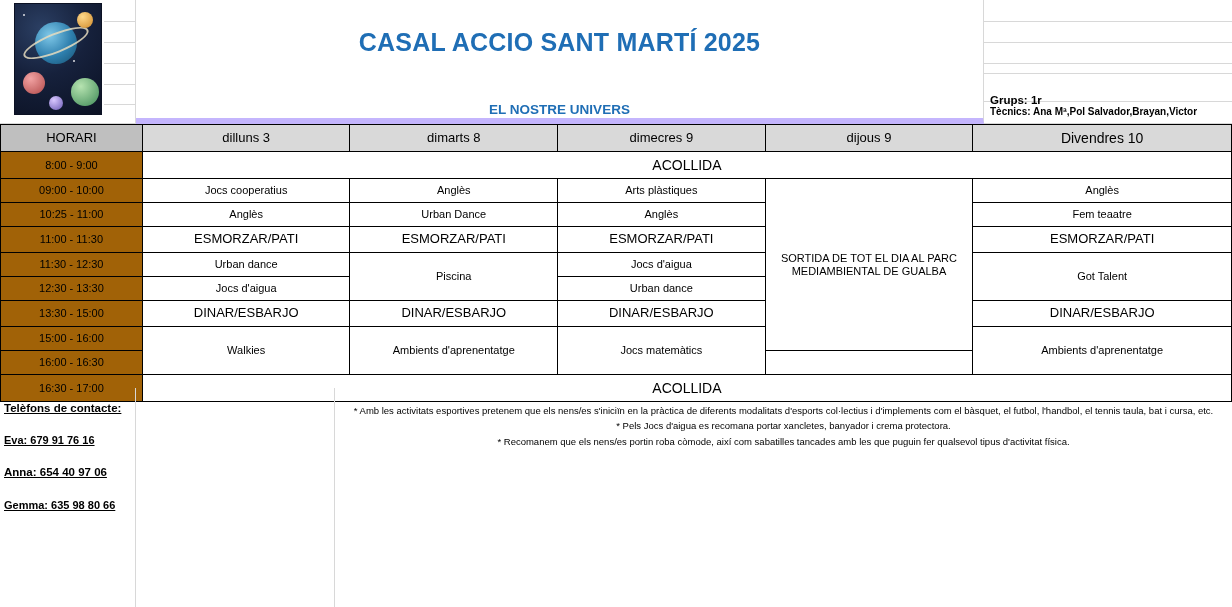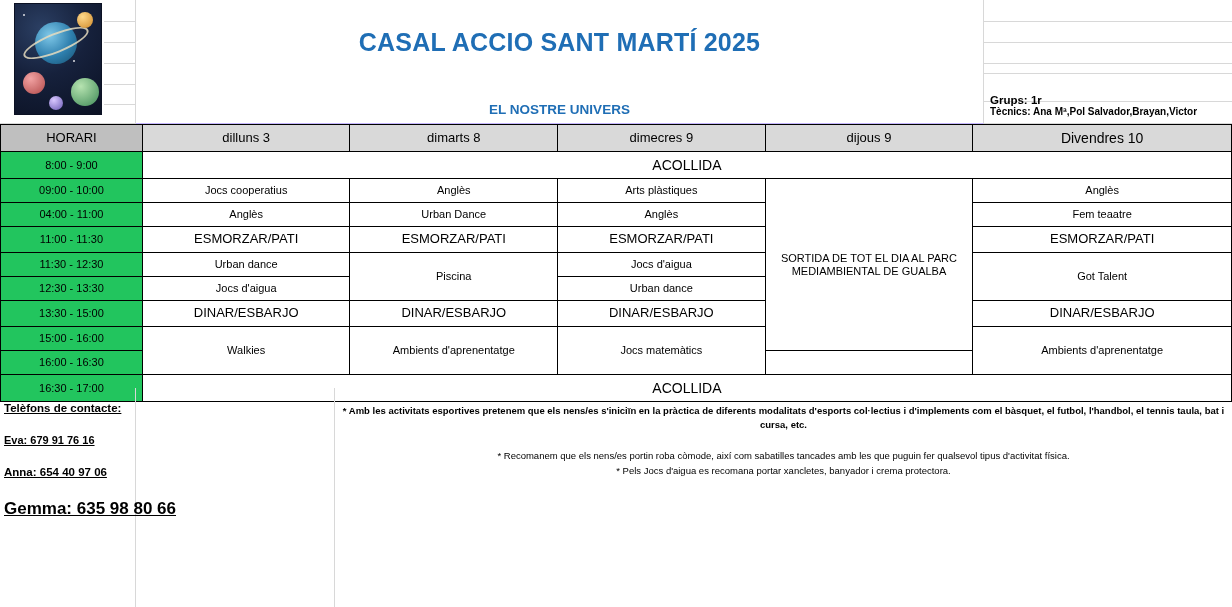--- a/index.html
+++ b/index.html
@@ -60,21 +60,21 @@
   }
   .logo-grid-lines i {
     position: absolute; left: 104px; right: 0;
     height: 1px; background: #d8d8d8;
   }
 
   .title-zone {
     position: absolute;
     left: 136px; top: 0;
     width: 848px; height: 124px;
-    border-bottom: 1px solid #c4b5fd;
+    border-bottom: 6px solid #c4b5fd;
     border-right: 1px solid #d8d8d8;
   }
   .main-title {
     position: absolute;
     left: 0; right: 0; top: 28px;
     text-align: center;
     font-size: 25px;
     font-weight: bold;
     color: #1f6eb5;
     letter-spacing: .2px;
@@ -142,21 +142,21 @@
     font-size: 13px;
     background: #d9d9d9;
   }
   thead th.hour-head {
     background: #bfbfbf;
     font-size: 13px;
   }
   thead th.day5-head { font-size: 14px; }
 
   td.hourcell {
-    background: #22c55e;
+    background: #a16207;
     font-weight: bold;
     font-size: 11px;
     height: 24px;
   }
   td.body {
     background: #ffffff;
     font-size: 11px;
   }
   td.big {
     font-size: 13px;
@@ -184,39 +184,39 @@
     border-right: 1px solid #d8d8d8;
   }
   .contact-title {
     position: absolute; left: 4px; top: 14px;
     font-size: 11.5px; font-weight: bold;
     text-decoration: underline;
     white-space: nowrap;
   }
   .contact-1 { position: absolute; left: 4px; top: 46px; font-size: 11px; font-weight: bold; text-decoration: underline; white-space: nowrap; }
   .contact-2 { position: absolute; left: 4px; top: 78px; font-size: 11.5px; font-weight: bold; text-decoration: underline; white-space: nowrap; }
-  .contact-3 { position: absolute; left: 4px; top: 111px; font-size: 17px; font-weight: bold; text-decoration: underline; white-space: nowrap; }
+  .contact-3 { position: absolute; left: 4px; top: 111px; font-size: 11px; font-weight: bold; text-decoration: underline; white-space: nowrap; }
 
   .mid-col {
     position: absolute;
     left: 136px; top: 0;
     width: 199px; height: 219px;
     border-right: 1px solid #d8d8d8;
   }
   .notes {
     position: absolute;
     left: 335px; top: 16px;
     width: 897px;
     text-align: center;
     font-size: 9.5px;
     line-height: 1.45;
     color: #000;
   }
   .notes p { margin: 0 0 2px 0; }
-  .notes p.first { margin-bottom: 17px; font-weight: bold; }
+  .notes p.first { margin-bottom: 1px; }
 </style>
 </head>
 <body>
 
 <div id="sheet">
 
   <div class="header-zone">
 
     <div class="logo-cell">
       <div class="logo-grid-lines">
@@ -288,21 +288,21 @@
       <tr class="r-h24">
         <td class="hourcell">09:00 - 10:00</td>
         <td class="body">Jocs cooperatius</td>
         <td class="body">Anglès</td>
         <td class="body">Arts plàstiques</td>
         <td class="body excursion" rowspan="7">SORTIDA DE TOT EL DIA AL PARC MEDIAMBIENTAL DE GUALBA</td>
         <td class="body">Anglès</td>
       </tr>
 
       <tr class="r-h24">
-        <td class="hourcell">04:00 - 11:00</td>
+        <td class="hourcell">10:25 - 11:00</td>
         <td class="body">Anglès</td>
         <td class="body">Urban Dance</td>
         <td class="body">Anglès</td>
         <td class="body">Fem teaatre</td>
       </tr>
 
       <tr class="r-h24">
         <td class="hourcell">11:00 - 11:30</td>
         <td class="body big">ESMORZAR/PATI</td>
         <td class="body big">ESMORZAR/PATI</td>
@@ -354,18 +354,18 @@
   <div class="footer-zone">
     <div class="contact-col">
       <div class="contact-title">Telèfons de contacte:</div>
       <div class="contact-1">Eva: 679 91 76 16</div>
       <div class="contact-2">Anna: 654 40 97 06</div>
       <div class="contact-3">Gemma: 635 98 80 66</div>
     </div>
     <div class="mid-col"></div>
     <div class="notes">
       <p class="first">* Amb les activitats esportives pretenem que els nens/es s'iniciïn en la pràctica de diferents modalitats d'esports col·lectius i d'implements com el bàsquet, el futbol, l'handbol, el tennis taula, bat i cursa, etc.</p>
+      <p>* Pels Jocs d'aigua es recomana portar xancletes, banyador i crema protectora.</p>
       <p>* Recomanem que els nens/es portin roba còmode, així com sabatilles tancades amb les que puguin fer qualsevol tipus d'activitat física.</p>
-      <p>* Pels Jocs d'aigua es recomana portar xancletes, banyador i crema protectora.</p>
     </div>
   </div>
 
 </div>
 
 </body></html>

